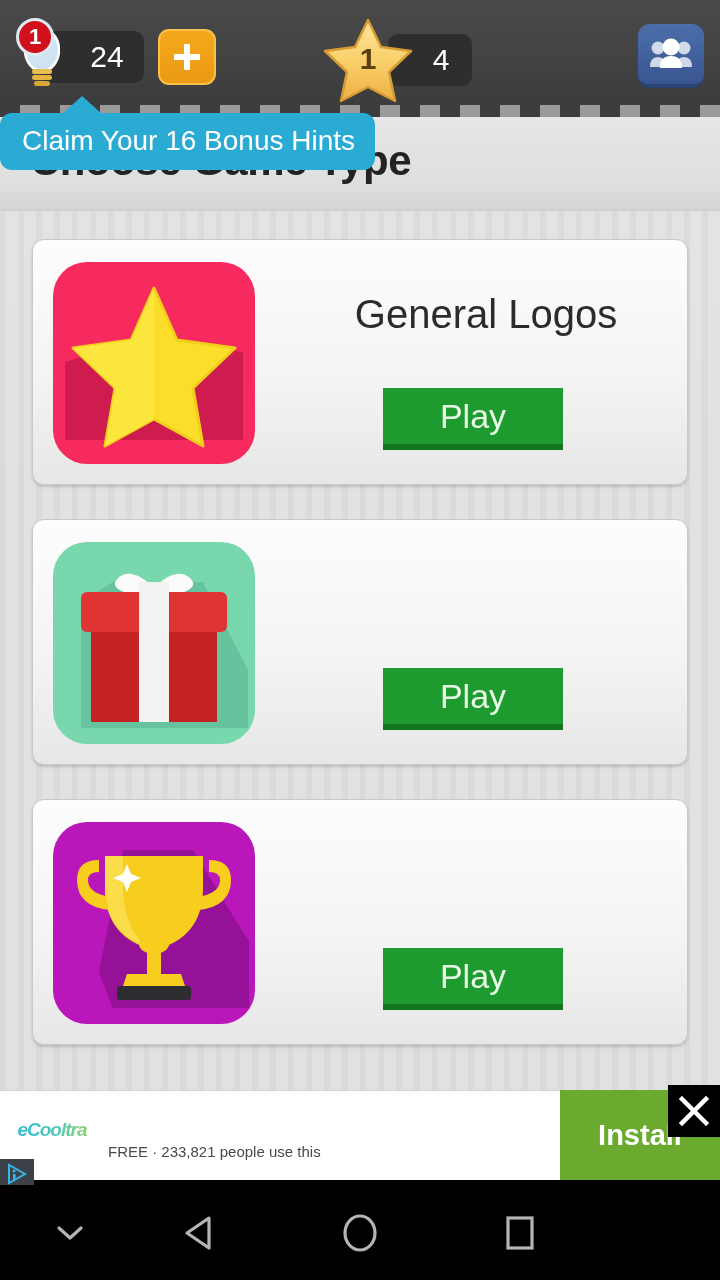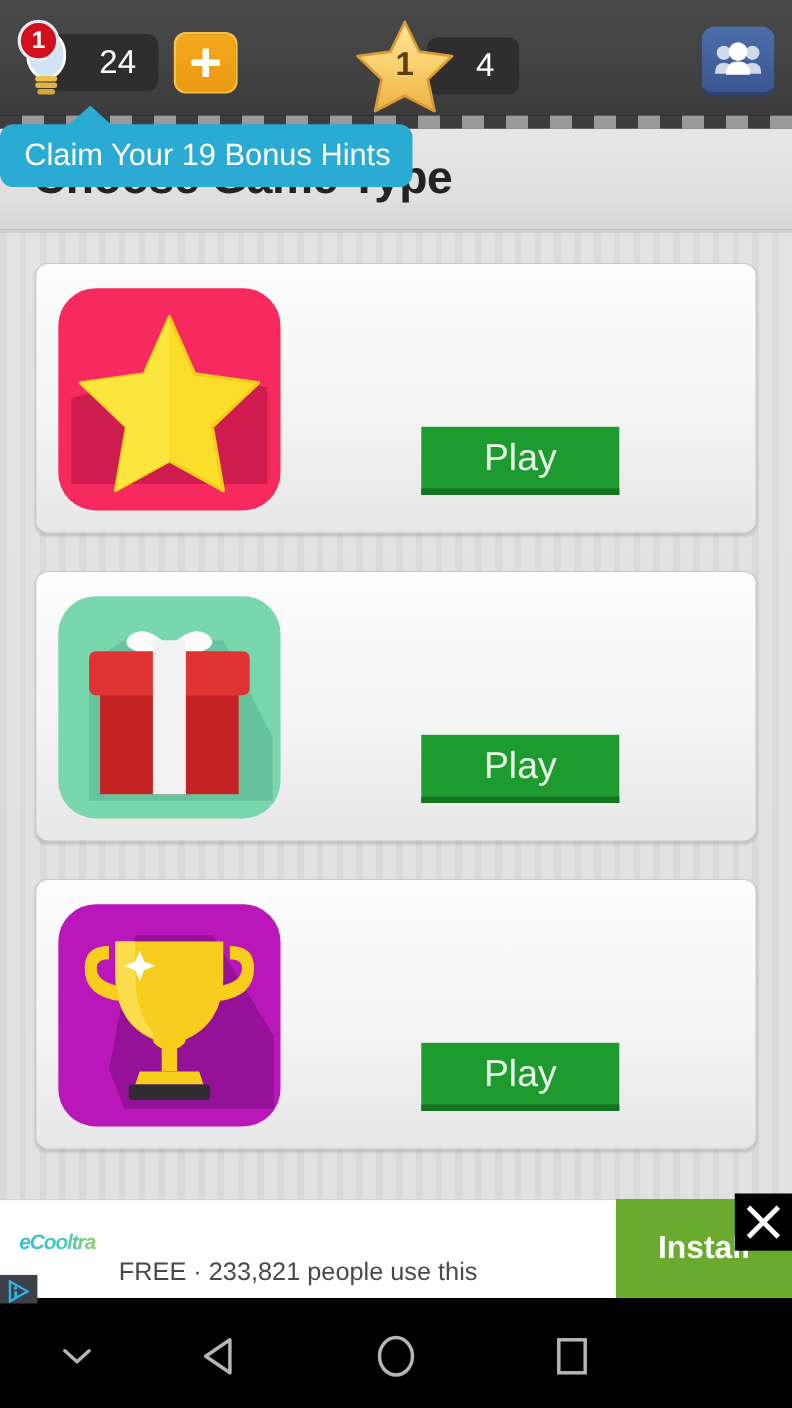--- a/index.html
+++ b/index.html
@@ -131,21 +131,21 @@
   .adchoice{
     position:absolute; left:0px; top:68px; width:34px; height:30px;
     background:#3c4248; display:flex; align-items:center; justify-content:center;
   }
   .adtitle{
     position:absolute; left:108px; top:14px;
     font-size:27px; font-weight:bold; color:#2d2d2d;
   }
   .adsub{
     position:absolute; left:108px; top:52px;
-    font-size:23px; color:#494949;
+    font-size:15px; color:#494949;
   }
   .installbtn{
     position:absolute; left:560px; top:1090px; width:160px; height:90px;
     background:#6aab2f;
     color:#ffffff; font-size:29px; font-weight:bold;
     display:flex; align-items:center; justify-content:center;
   }
   .closebtn{
     position:absolute; left:668px; top:1085px; width:52px; height:52px;
     background:#000000;
@@ -216,33 +216,34 @@
   </div>
 
   <div class="checkStrip"></div>
 
   <div class="titleArea">
     <div class="pageTitle">Choose Game Type</div>
   </div>
 
   <div class="tooltip">
     <div class="tail"></div>
-    <span>Claim Your 19 Bonus Hints</span>
+    <span>Claim Your 16 Bonus Hints</span>
   </div>
 
   <div class="content">
 
     <div class="card" style="top:28px">
       <div class="tile" style="background:#F72A5F">
         <svg width="202" height="202" viewBox="0 0 202 202">
           <path d="M101 26 L128 82 L190 90 L190 178 L12 178 L12 100 L74 82 Z" fill="#C81A4C" opacity="0.85"></path>
           <path d="M101 26 L124 78 L182 86 L140 126 L150 184 L101 157 L52 184 L62 126 L20 86 L78 78 Z" fill="#FADE2A" stroke="#F2CE1A" stroke-width="3" stroke-linejoin="round"></path>
           <path d="M101 26 L101 157 L52 184 L62 126 L20 86 L78 78 Z" fill="#FBE63E"></path>
         </svg>
       </div>
+      <div class="cname">General Logos</div>
       <div class="playbtn">Play</div>
     </div>
 
     <div class="card" style="top:308px">
       <div class="tile" style="background:#79D7AE">
         <svg width="202" height="202" viewBox="0 0 202 202">
           <path d="M60 40 L150 40 L195 128 L195 186 L28 186 L28 60 Z" fill="#63BE98" opacity="0.8"></path>
           <path d="M101 46 q-22-22 -36-10 q-10 10 12 16 Z" fill="#fbfbfb"></path>
           <path d="M101 46 q22-22 36-10 q10 10 -12 16 Z" fill="#fbfbfb"></path>
           <rect x="28" y="50" width="146" height="40" rx="6" fill="#E03434"></rect>

